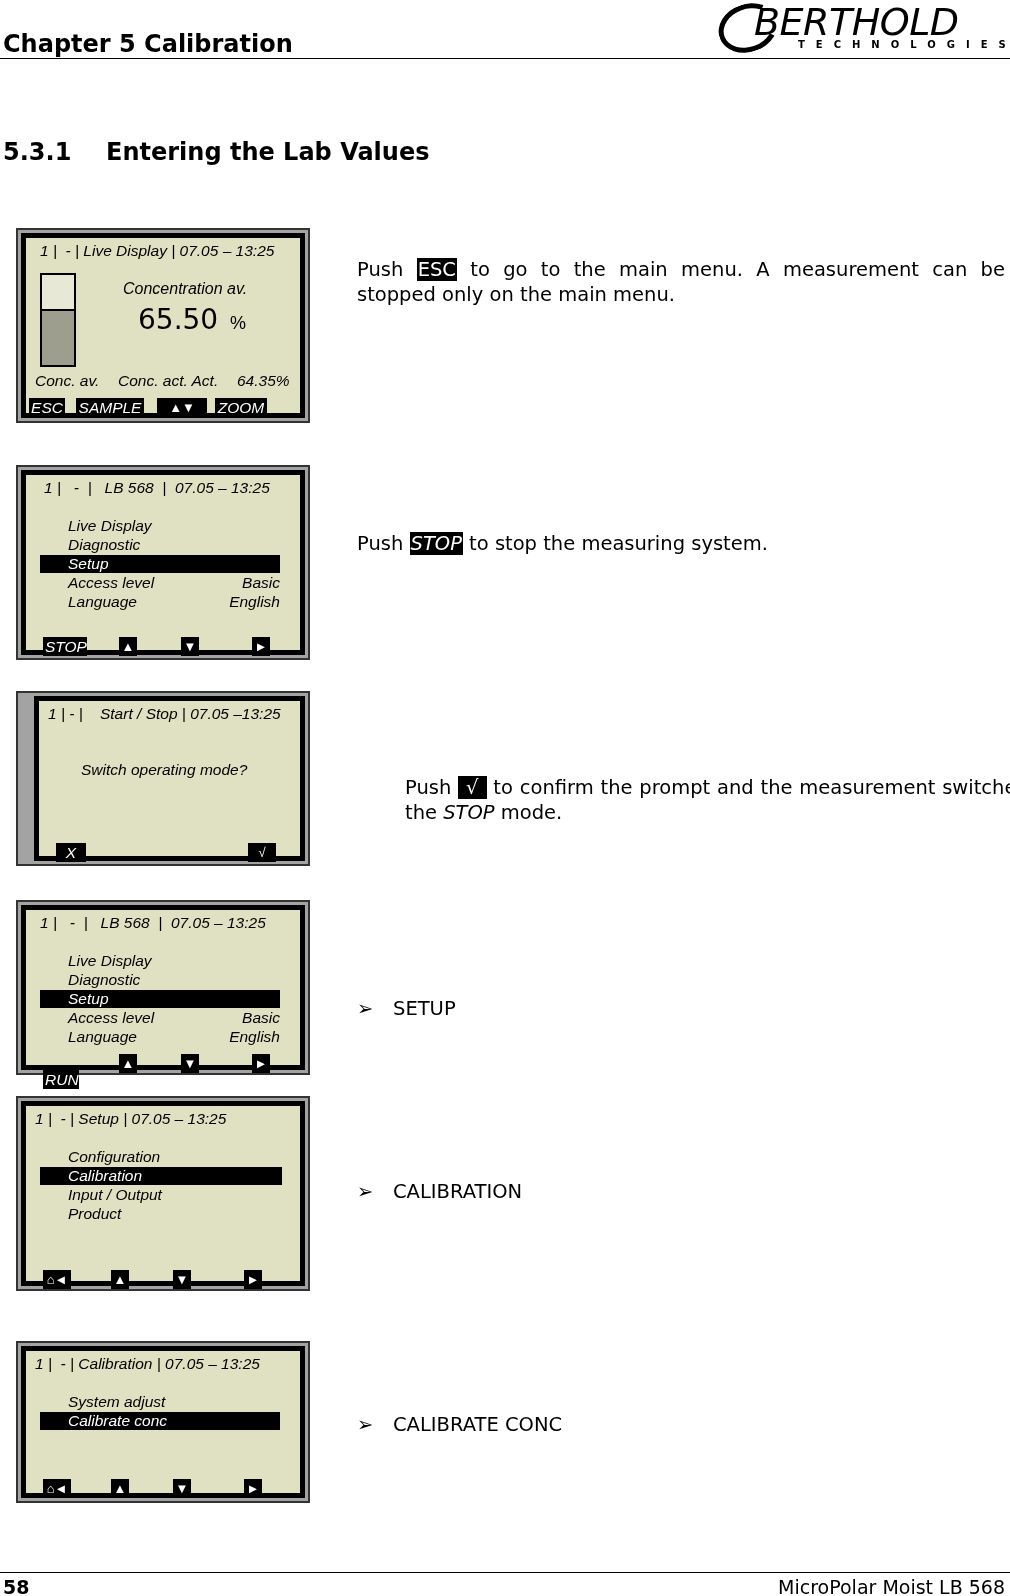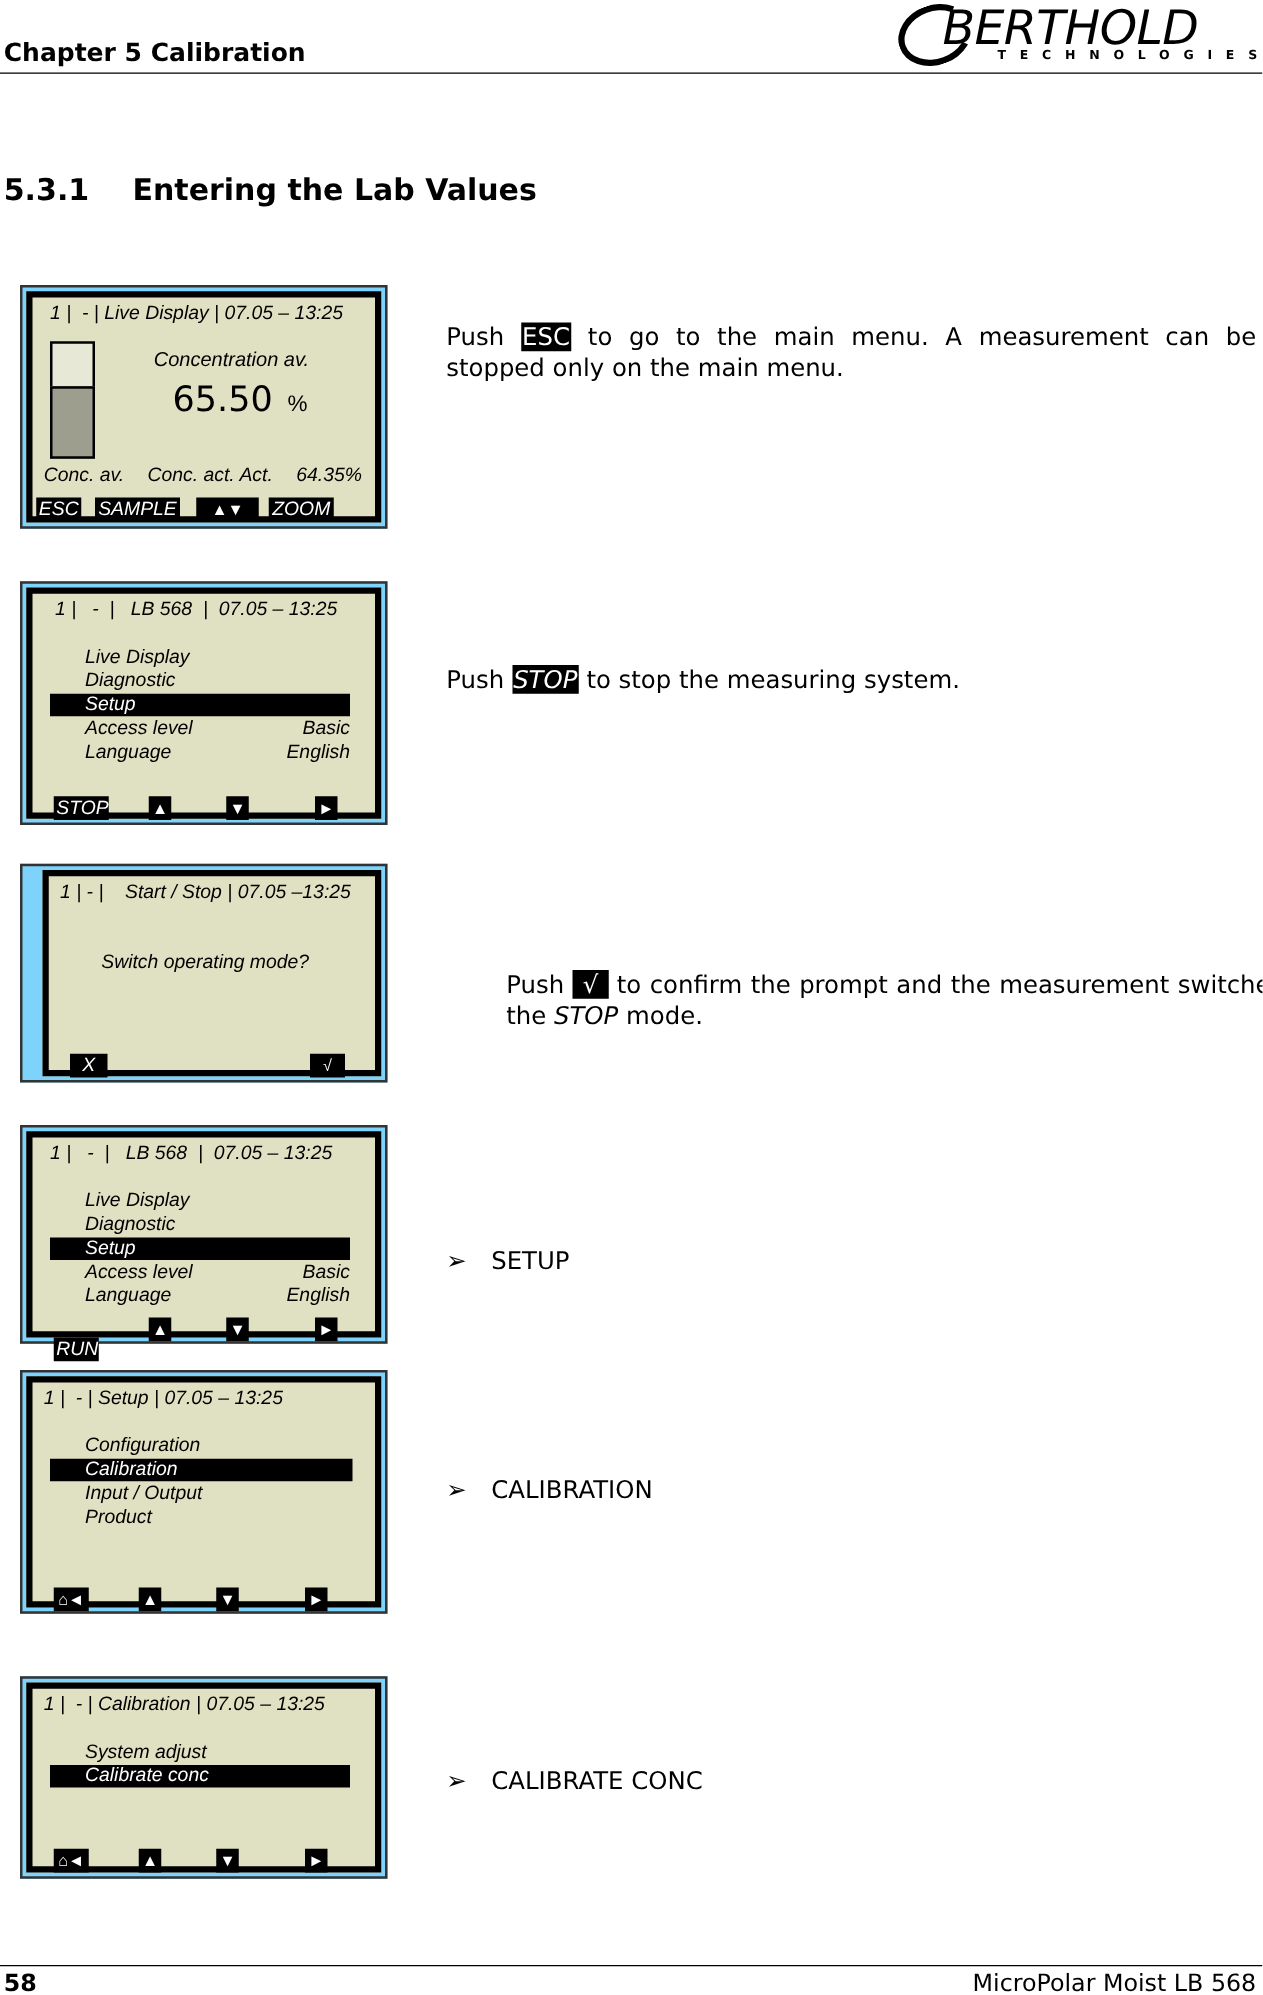--- a/index.html
+++ b/index.html
@@ -1,35 +1,35 @@
 <!DOCTYPE html>
 <html><head>
 <meta charset="utf-8">
 <style>
   html, body { margin: 0; padding: 0; background: #ffffff; }
   body { width: 1010px; height: 1596px; position: relative; overflow: hidden;
          font-family: "DejaVu Sans", sans-serif; color: #000; }
 
   .hdr { position: absolute; left: 0; top: 0; width: 1010px; height: 58px; border-bottom: 1.5px solid #000; }
   .hdr-title { position: absolute; left: 3px; top: 30px; font-family: "DejaVu Sans", sans-serif;
-               font-weight: bold; font-size: 20px; }
+               font-weight: bold; font-size: 24px; }
   .logo { position: absolute; left: 718px; top: 2px; width: 290px; height: 52px; }
   .logo-arc { position: absolute; left: 0; top: 2px; width: 60px; height: 48px; border: 5px solid #000;
               border-right-color: transparent; border-top-color: #000; border-radius: 50%; box-sizing: border-box; transform: rotate(-20deg); }
   .logo-word { position: absolute; left: 36px; top: 2px; font-family: "DejaVu Sans", sans-serif;
                font-style: italic; font-size: 38px; letter-spacing: -0.5px; line-height: 36px; }
   .logo-sub { position: absolute; left: 80px; top: 37px; font-family: "DejaVu Sans", sans-serif;
               font-weight: bold; font-size: 10px; letter-spacing: 11px; }
 
   .section-title { position: absolute; left: 3px; top: 138px; font-weight: bold; font-size: 24px; }
   .section-title .num { display: inline-block; width: 103px; }
 
   
   .lcd { position: absolute; left: 16px; width: 294px; box-sizing: border-box;
-         border: 2px solid #333; background: #7dd3fc; padding: 3px; }
+         border: 2px solid #333; background: #a3a3a3; padding: 3px; }
   .lcd-inner { position: relative; width: 100%; height: 100%; box-sizing: border-box;
                border: 5px solid #000; background: #e0e0c2;
                font-family: "Liberation Sans", sans-serif; font-style: italic; font-size: 15.5px; }
   .lcd-line { position: absolute; white-space: pre; line-height: 18px; }
   .sel { background: #000; color: #fff; }
   .key { position: absolute; background: #000; color: #fff; height: 19px; line-height: 19px;
          font-size: 15.5px; padding: 0 2px; white-space: pre; text-align: center; }
   .key.icon { font-style: normal; font-size: 13px; }
   .bar { position: absolute; width: 36px; border: 2px solid #000; box-sizing: border-box; }
 

